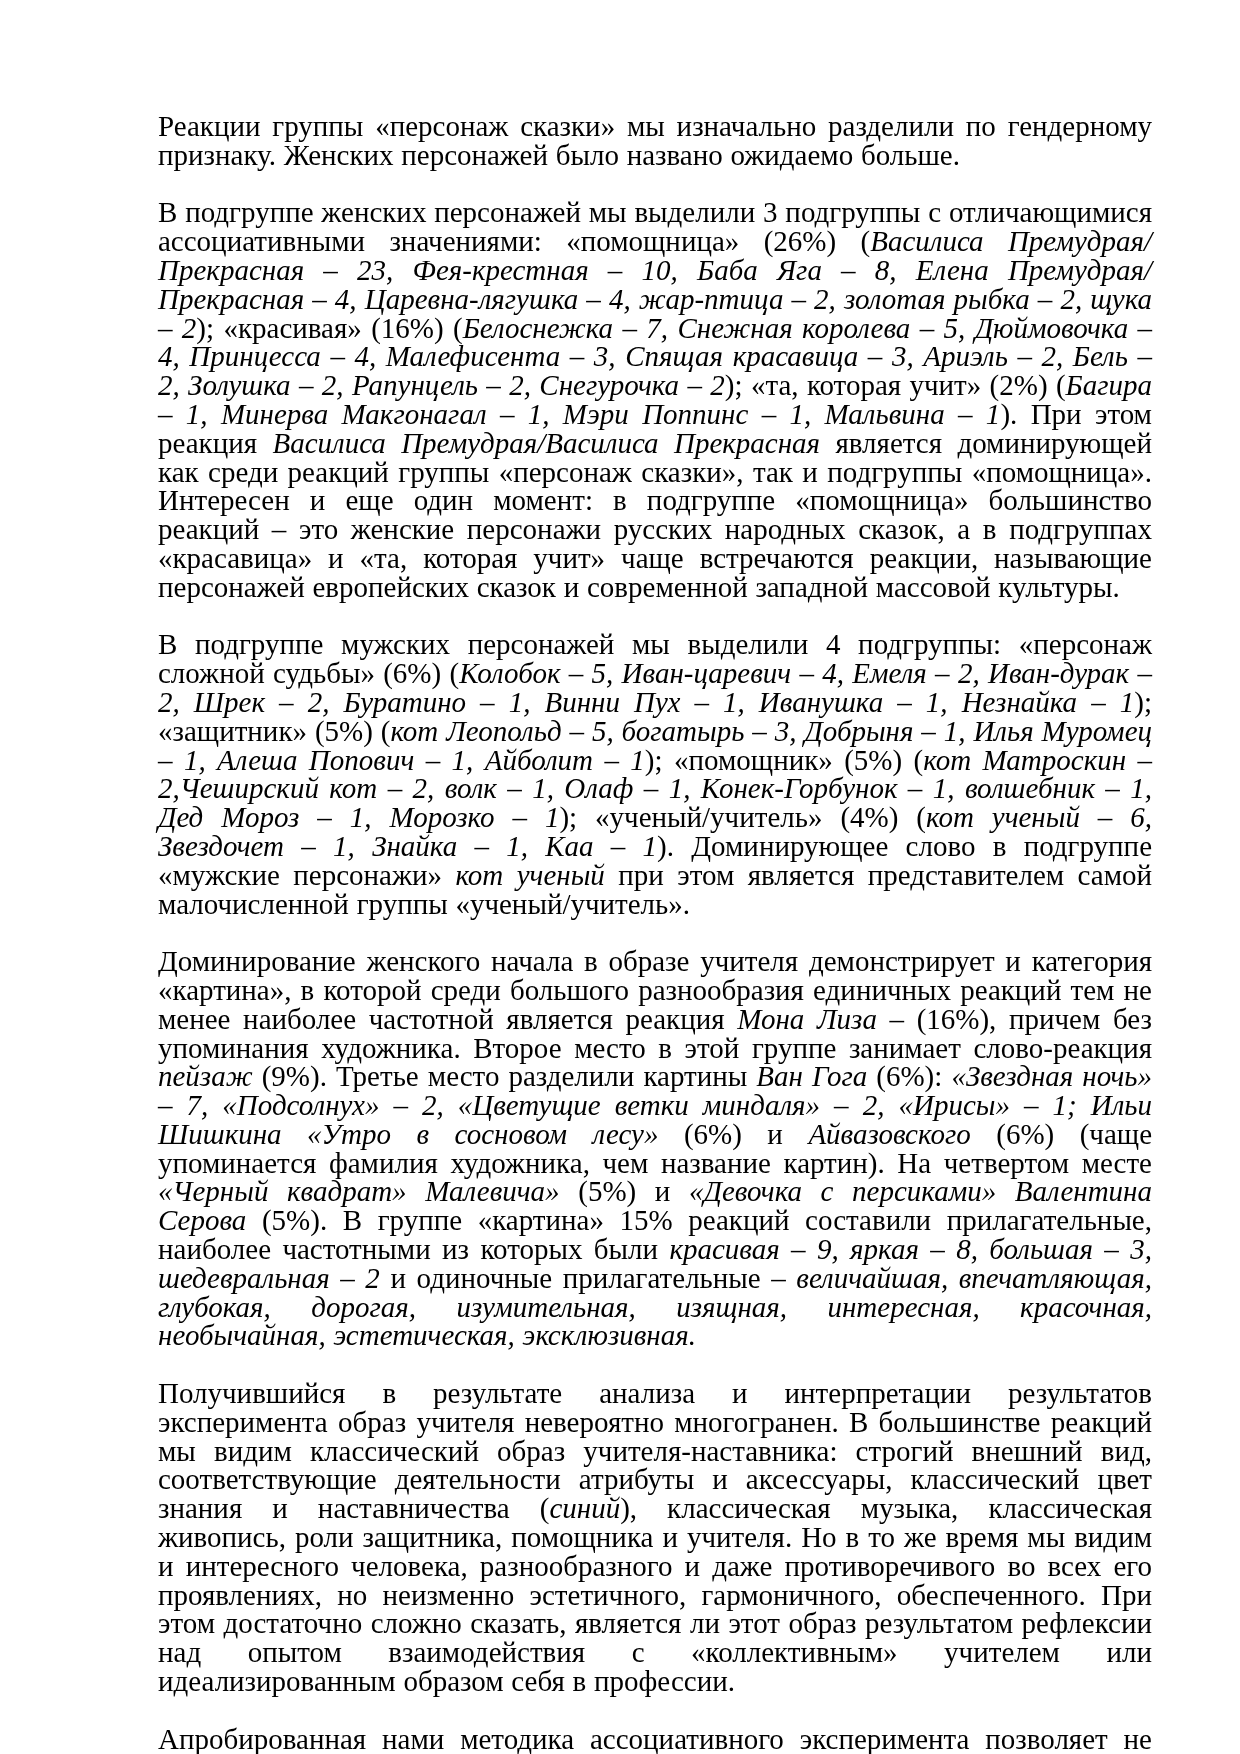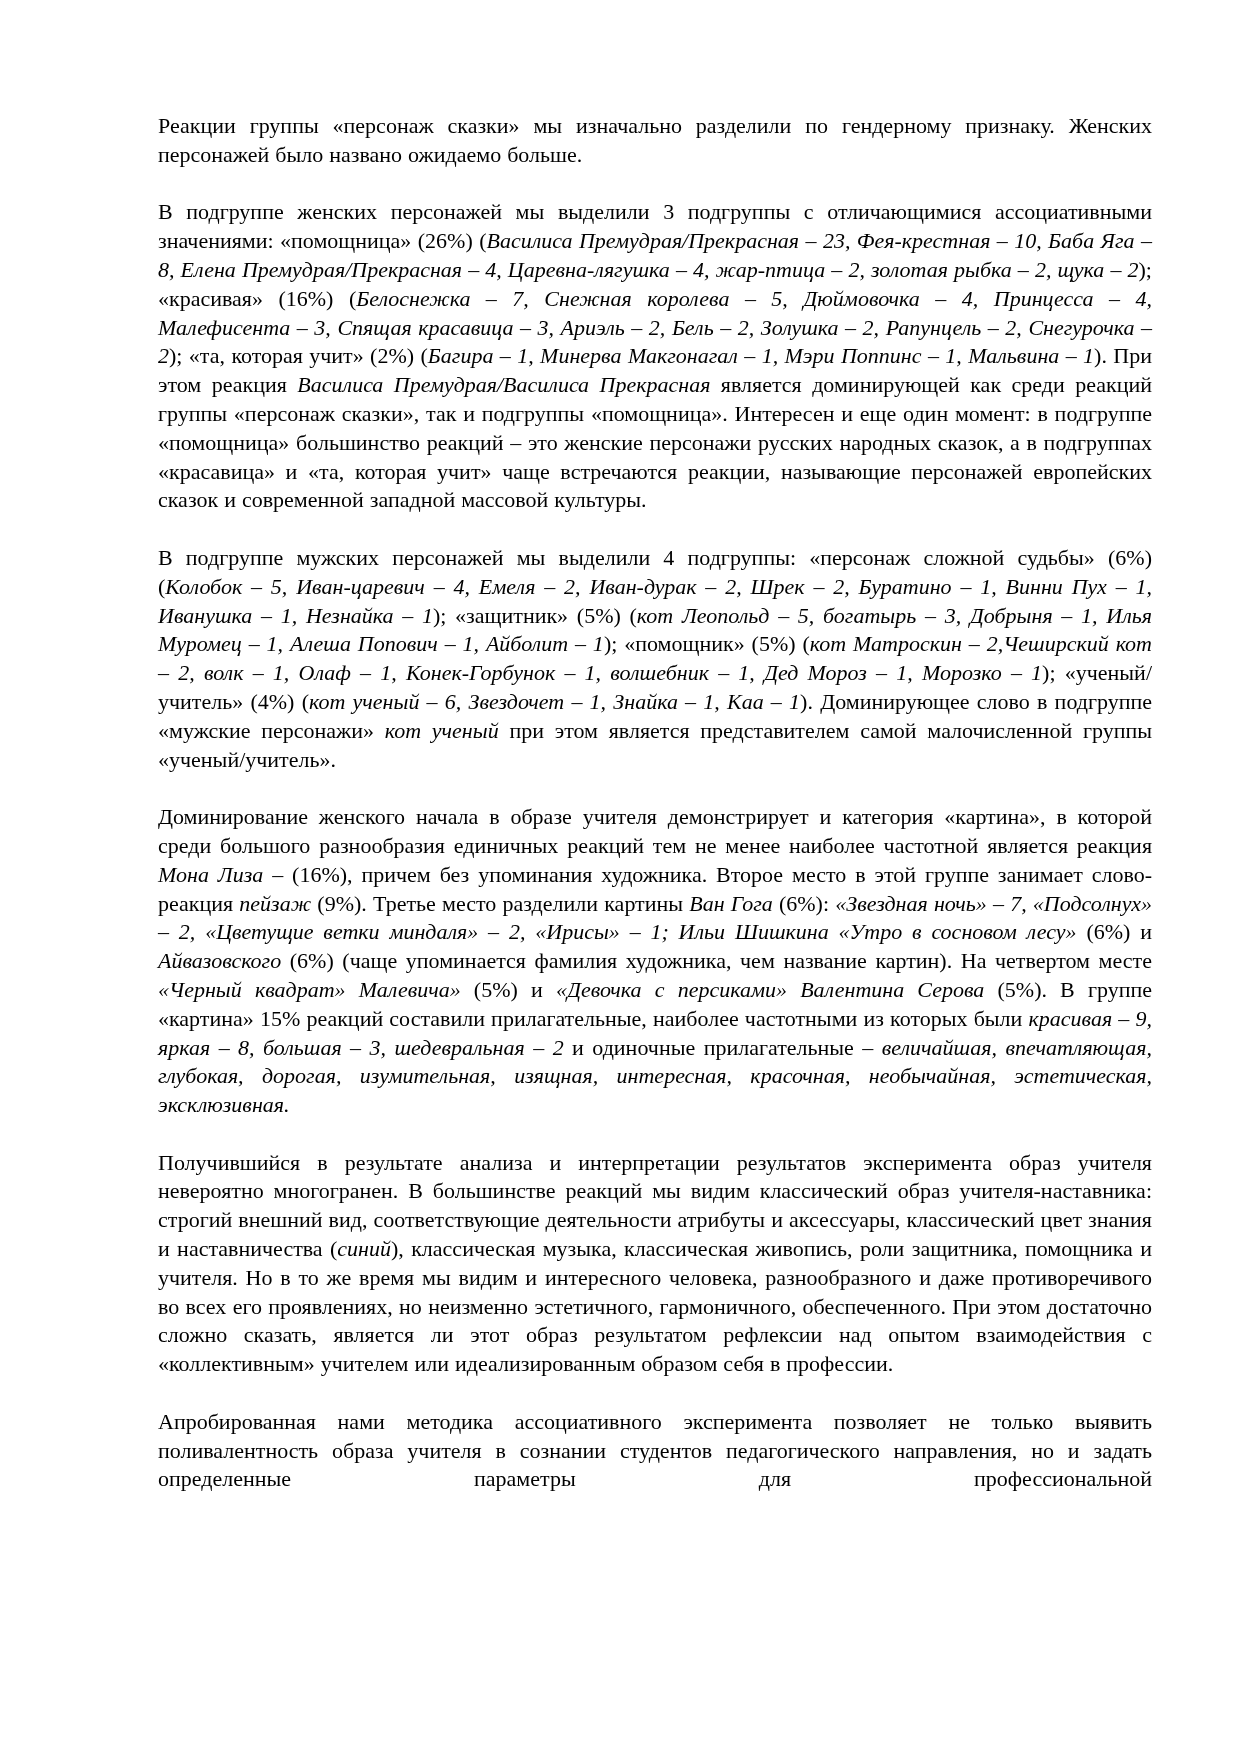--- a/index.html
+++ b/index.html
@@ -13,21 +13,21 @@
     height: 1754px;
     margin: 0 auto;
     background: #ffffff;
     box-sizing: border-box;
     padding: 112px 88px 0 158px;
     color: #000000;
     font-family: "Liberation Serif", "DejaVu Serif", serif;
   }
   p.para {
     margin: 0 0 28.8px 0;
-    font-size: 22px;
+    font-size: 29px;
     line-height: 28.8px;
     text-align: justify;
     word-spacing: 0.5px;
   }
   p.para.cont {
     text-align-last: justify;
   }
   p.para em {
   }
 </style>

